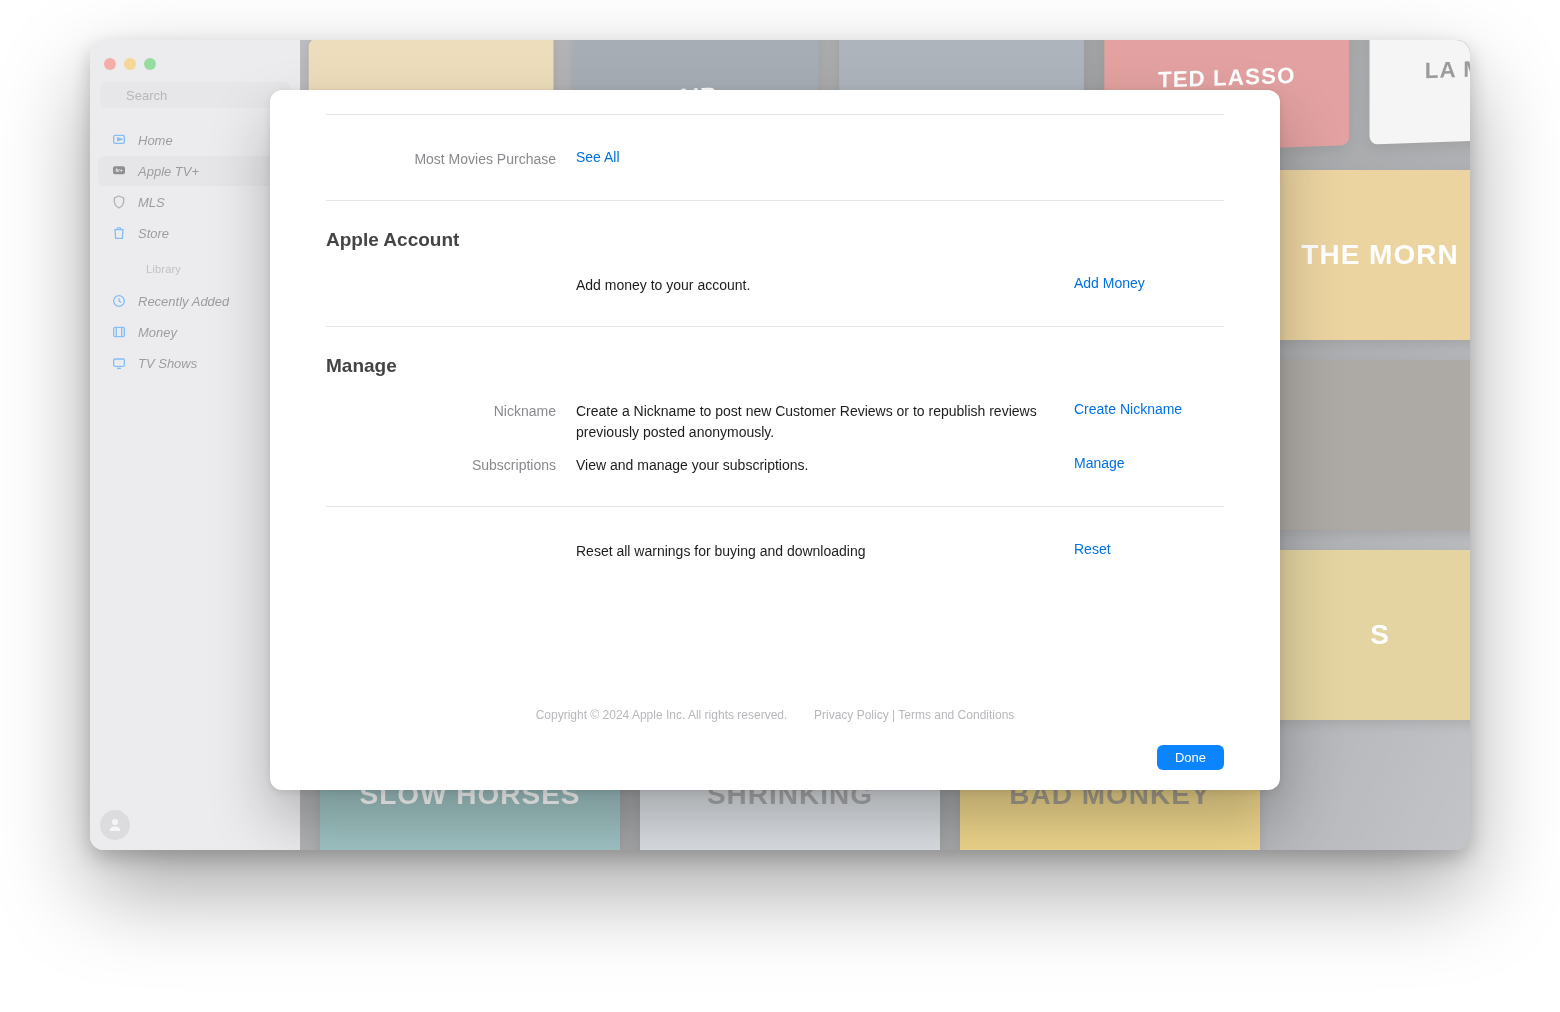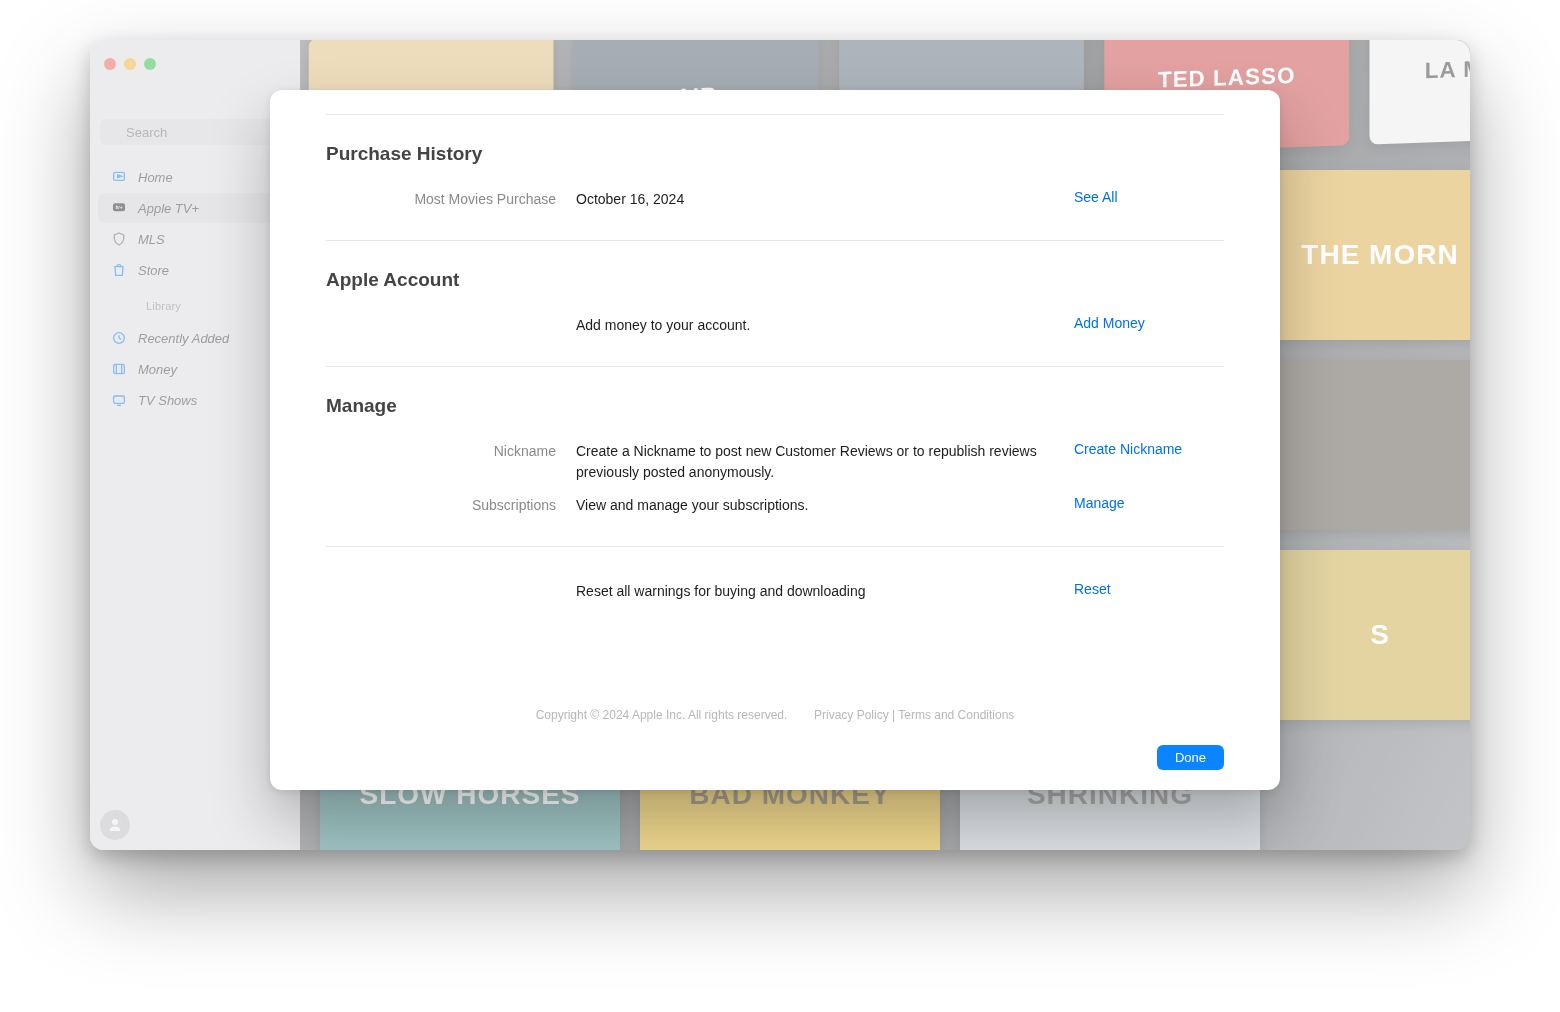--- a/index.html
+++ b/index.html
@@ -24,21 +24,21 @@
   }
   .traffic { display:flex; gap:8px; padding: 8px 14px 12px; }
   .dot { width:12px; height:12px; border-radius:50%; }
   .dot.red{background:#ff5f57;} .dot.yellow{background:#febc2e;} .dot.green{background:#28c840;}
   .search-wrap { padding: 0 10px 10px; }
   .search {
     width:100%; height:26px; border-radius:6px; border:none;
     background:#e0e0e2; padding:0 8px 0 26px; font-size:13px; color:#7a7a7e;
     position:relative;
   }
-  .search-box{position:relative;margin-top:37px;}
+  .search-box{position:relative;}
   .search-box svg{position:absolute; left:16px; top:5px; width:14px; height:14px; fill:#8a8a8e;}
   .nav-section{padding:6px 0;}
   .nav-label{font-size:11px; color:#8a8a8e; padding:8px 16px 4px; letter-spacing:.2px;margin-left:40px;}
   .nav-item{
     display:flex; align-items:center; gap:10px;
     height:30px; padding:0 12px; margin:1px 8px;
     border-radius:6px; font-size:13px; color:#3a3a3c;
     cursor:default;
     font-style:italic;
   }
@@ -216,35 +216,33 @@
         <div class="poster small" style="background:#e8e8e8;color:#222;">LA MAISON</div>
 
       </div>
       <div style="position:absolute; right:-60px; top:130px; display:flex; flex-direction:column; gap:20px;align-items:center;">
         <div class="poster" style="background:#d4a030;">THE MORN</div>
         <div class="poster" style="background:#4a4035;"></div>
         <div class="poster" style="background:#c0a030;">S</div>
       </div>
       <div class="poster-row bottom">
         <div class="poster" style="background:#2a7a7a;">SLOW HORSES</div>
+        <div class="poster" style="background:#b0b8c0;color:#444;">SHRINKING</div>
         <div class="poster" style="background:#d9a400;color:#3a2a00;">BAD MONKEY</div>
-        <div class="poster" style="background:#b0b8c0;color:#444;">SHRINKING</div>
       </div>
       <div class="dim"></div>
     </div>
 
     <div class="modal">
       <div class="modal-inner">
         <hr class="sep">
 
         <div class="section">
-          <div class="section-title">Purchase History</div>
           <div class="row">
             <div class="label">Most Movies Purchase</div>
-            <div class="value">October 16, 2024</div>
             <div class="action"><span class="link">See All</span></div>
           </div>
         </div>
         <hr class="sep">
 
         <div class="section">
           <div class="section-title">Apple Account</div>
           <div class="row">
             <div class="label"></div>
             <div class="value">Add money to your account.</div>

